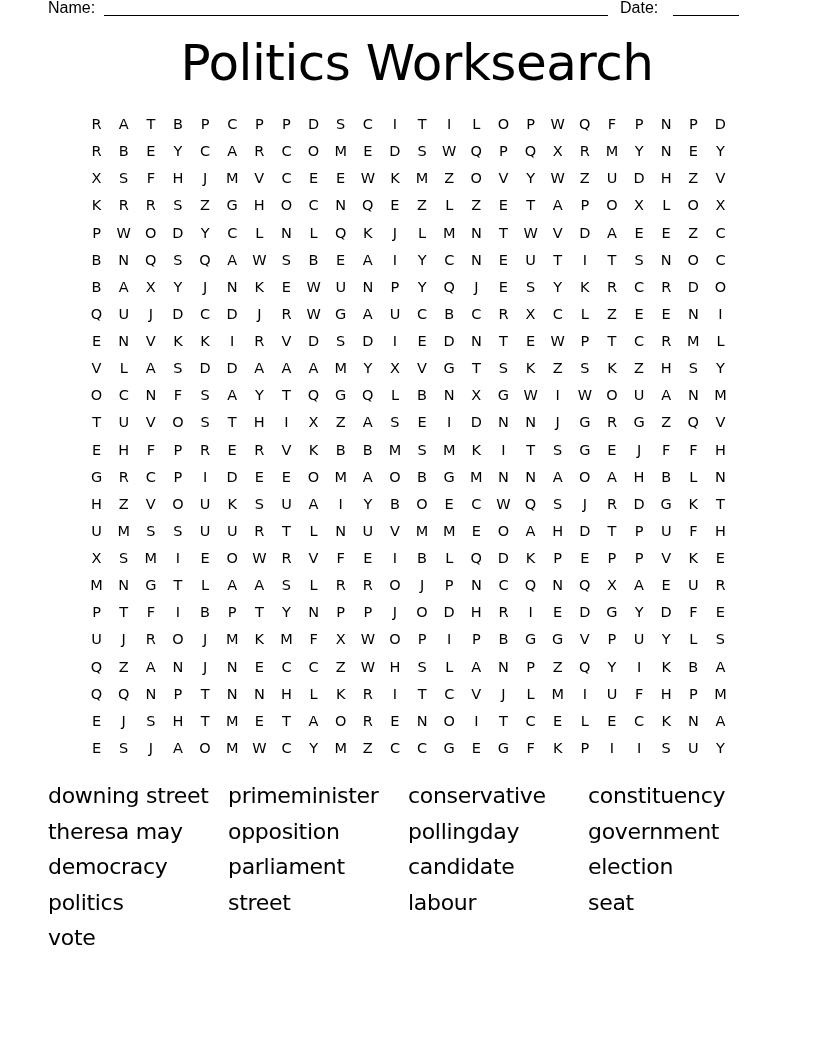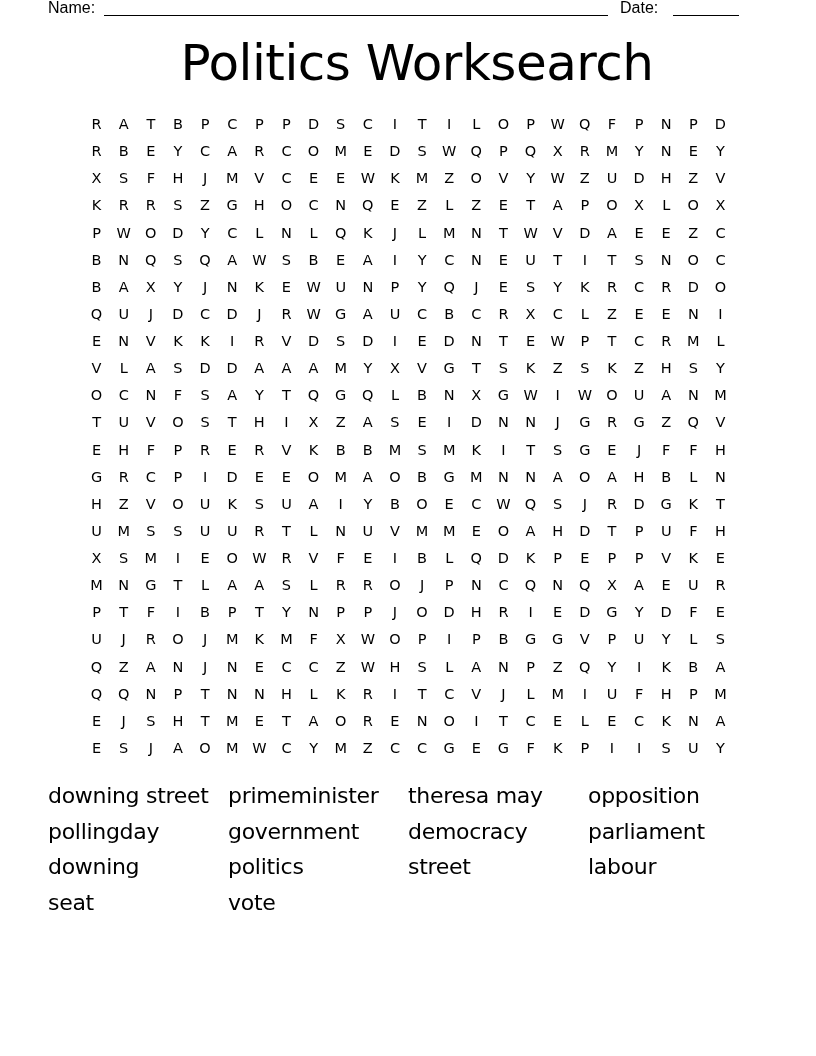--- a/index.html
+++ b/index.html
@@ -651,25 +651,28 @@
       <div class="cell">I</div>
       <div class="cell">S</div>
       <div class="cell">U</div>
       <div class="cell">Y</div>
     </div>
   </div>
 
 <div class="wordlist" id="wordlist">
     <div class="word">downing street</div>
     <div class="word">primeminister</div>
+    <div class="word">conservative</div>
+    <div class="word">constituency</div>
     <div class="word">theresa may</div>
     <div class="word">opposition</div>
     <div class="word">pollingday</div>
     <div class="word">government</div>
     <div class="word">democracy</div>
     <div class="word">parliament</div>
-    <div class="word">downing</div>
+    <div class="word">candidate</div>
+    <div class="word">election</div>
     <div class="word">politics</div>
     <div class="word">street</div>
     <div class="word">labour</div>
     <div class="word">seat</div>
     <div class="word">vote</div>
   </div>
 
 </body></html>

